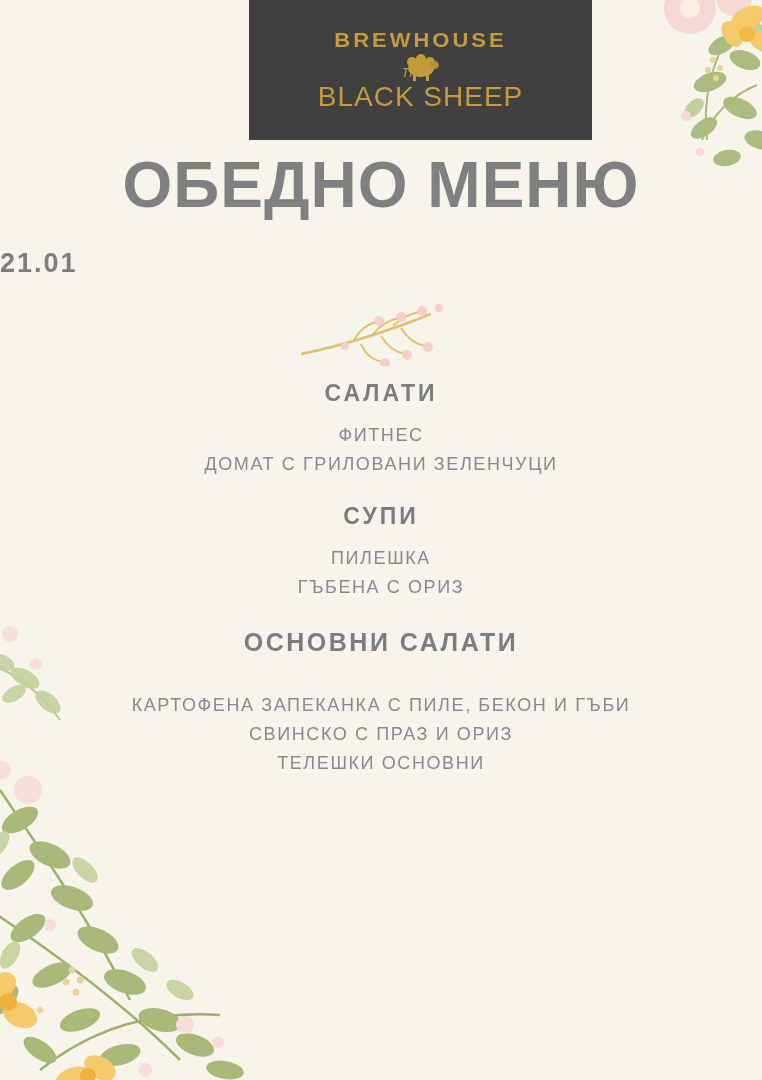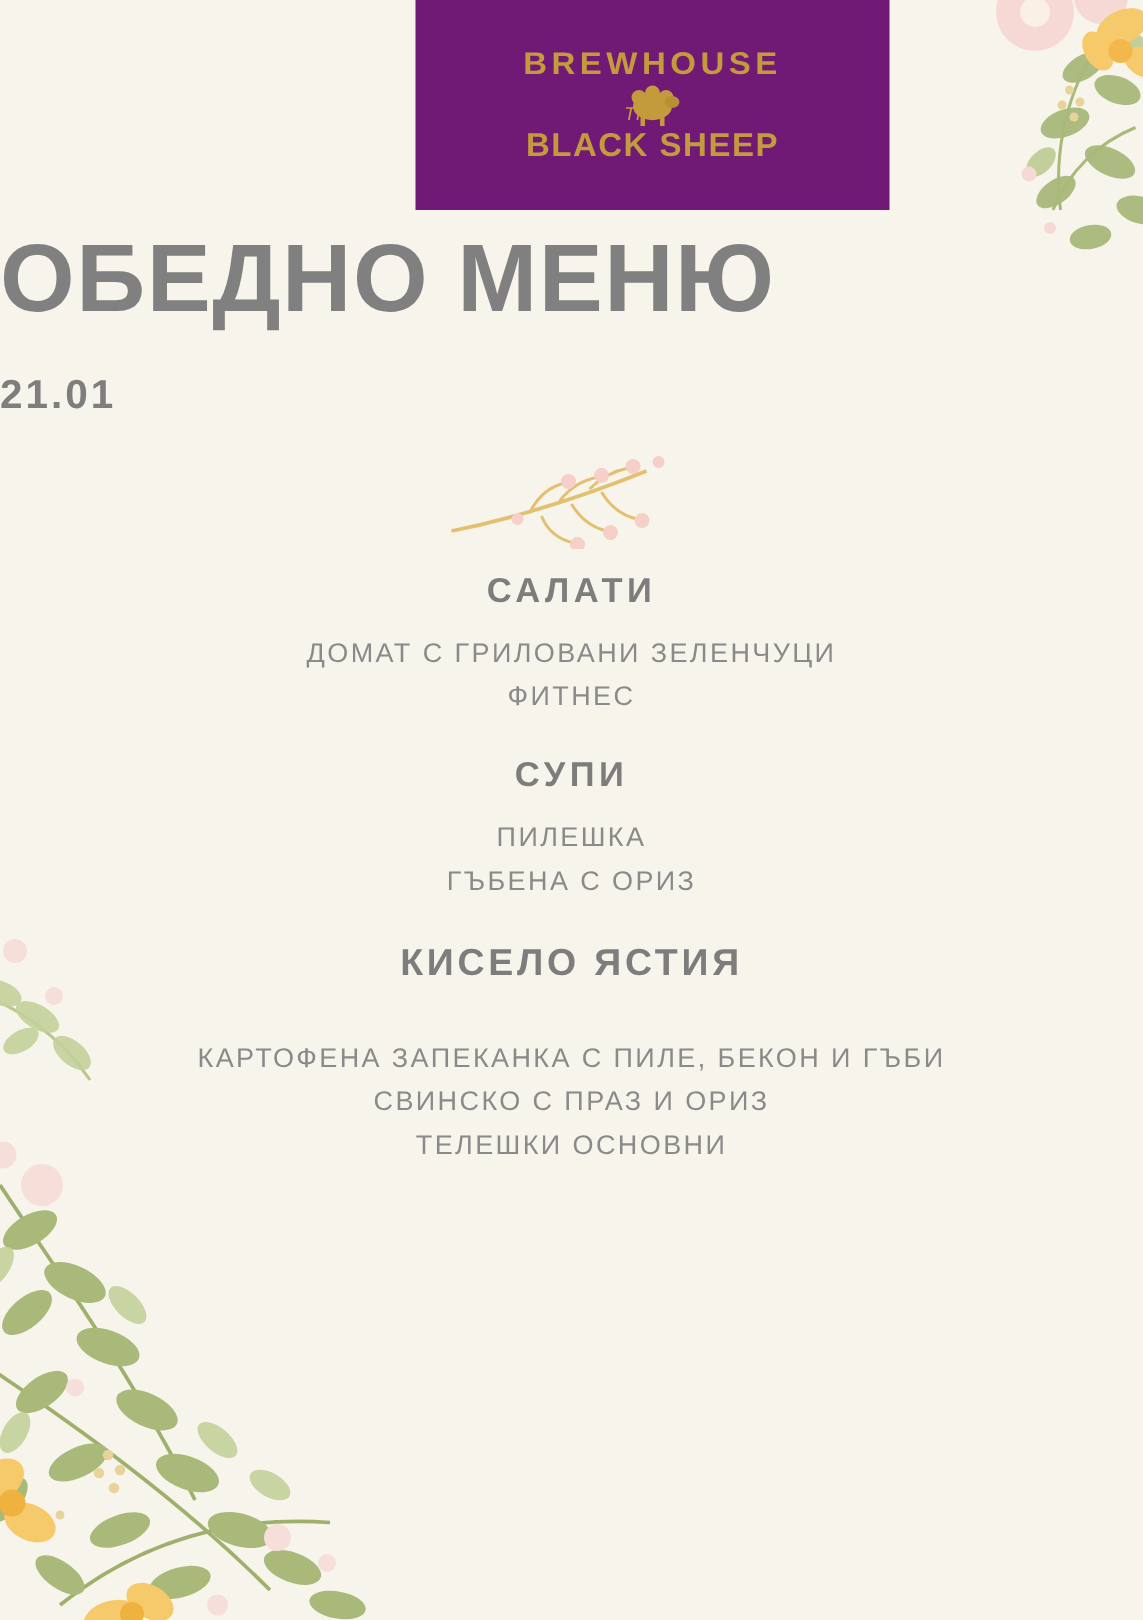--- a/index.html
+++ b/index.html
@@ -28,27 +28,26 @@
   }
   .deco-tr { top: -10px; right: -10px; width: 190px; height: 260px; }
   .deco-bl { left: -20px; bottom: -10px; width: 330px; height: 420px; }
   .deco-lm { left: -30px; top: 620px; width: 150px; height: 180px; }
 
   
   .logo-box {
     position: absolute;
     top: 0;
     left: 249px;
-    width: 316px;
+    width: 343px;
     height: 140px;
-    background: #701a75;
+    background: #404040;
     display: flex;
     align-items: center;
     justify-content: center;
-    margin-left: 28px;
   }
   .logo-inner {
     text-align: center;
     color: #c8a043;
     line-height: 1;
     user-select: none;
   }
   .logo-arc {
     font-size: 22px;
     font-weight: bold;
@@ -67,34 +66,35 @@
   .logo-the {
     font-family: Liberation Mono, monospace;
     font-style: italic;
     font-size: 13px;
     color: #c49b3c;
     position: absolute;
     left: 4px;
     bottom: 2px;
   }
   .logo-main {
-    font-size: 22px;
-    font-weight: bold;
+    font-size: 28px;
+    font-weight: normal;
     letter-spacing: 1px;
     color: #c49b3c;
     display: block;
     margin-top: 1px;
   }
 
   
   .main-title {
     position: absolute;
     top: 148px;
     left: 0;
     right: 0;
+    text-align: center;
     font-size: 64px;
     font-weight: bold;
     letter-spacing: 1px;
     color: #808080;
   }
   .date {
     position: absolute;
     top: 248px;
     left: 0;
     right: 0;
@@ -313,36 +313,36 @@
         <circle cx="64" cy="50" r="4"></circle>
         <circle cx="158" cy="12" r="4"></circle>
       </g>
     </svg>
   </div>
 
   <div class="menu">
 
     <div class="section">
       <div class="section-title">САЛАТИ</div>
+      <div class="item">ФИТНЕС</div>
       <div class="item">ДОМАТ С ГРИЛОВАНИ ЗЕЛЕНЧУЦИ</div>
-      <div class="item">ФИТНЕС</div>
     </div>
 
     <div class="gap-1"></div>
 
     <div class="section">
       <div class="section-title">СУПИ</div>
       <div class="item">ПИЛЕШКА</div>
       <div class="item">ГЪБЕНА С ОРИЗ</div>
     </div>
 
     <div class="gap-2"></div>
 
     <div class="section">
-      <div class="section-title big">КИСЕЛО ЯСТИЯ</div>
+      <div class="section-title big">ОСНОВНИ САЛАТИ</div>
       <div class="gap-1"></div>
       <div class="item">КАРТОФЕНА ЗАПЕКАНКА С ПИЛЕ, БЕКОН И ГЪБИ</div>
       <div class="item">СВИНСКО С ПРАЗ И ОРИЗ</div>
       <div class="item">ТЕЛЕШКИ ОСНОВНИ</div>
     </div>
 
     <div class="gap-4"></div>
 
 
   </div>

